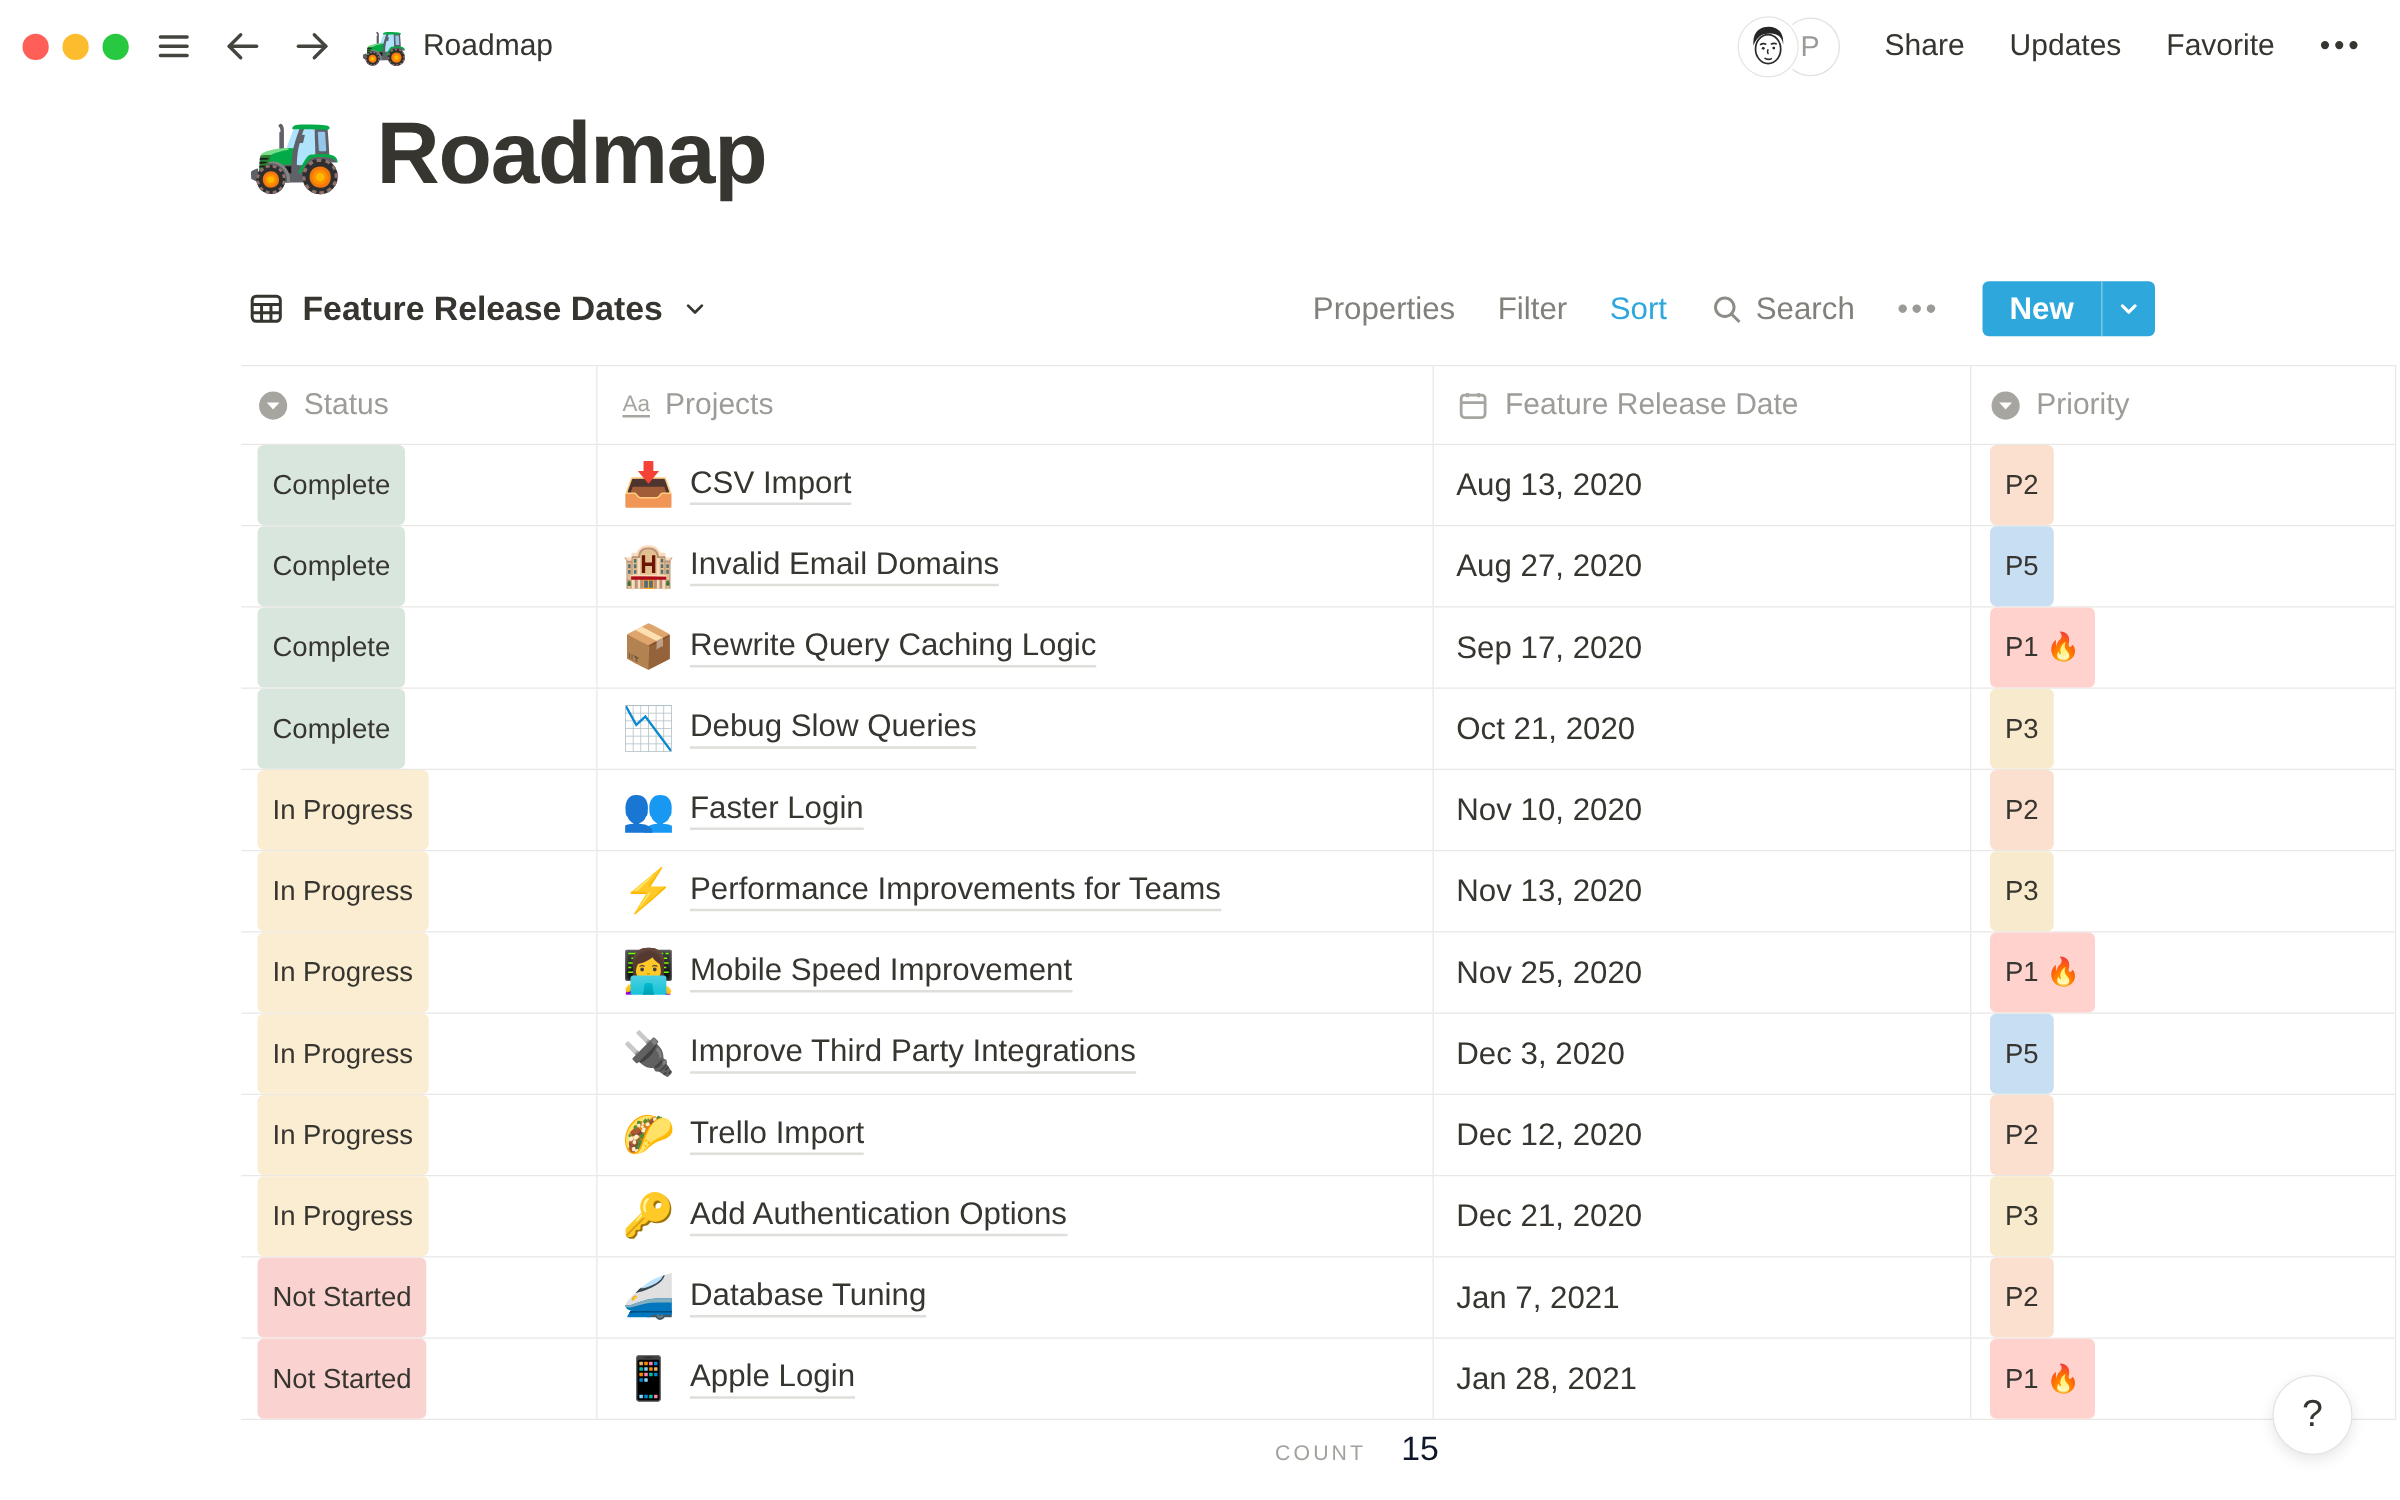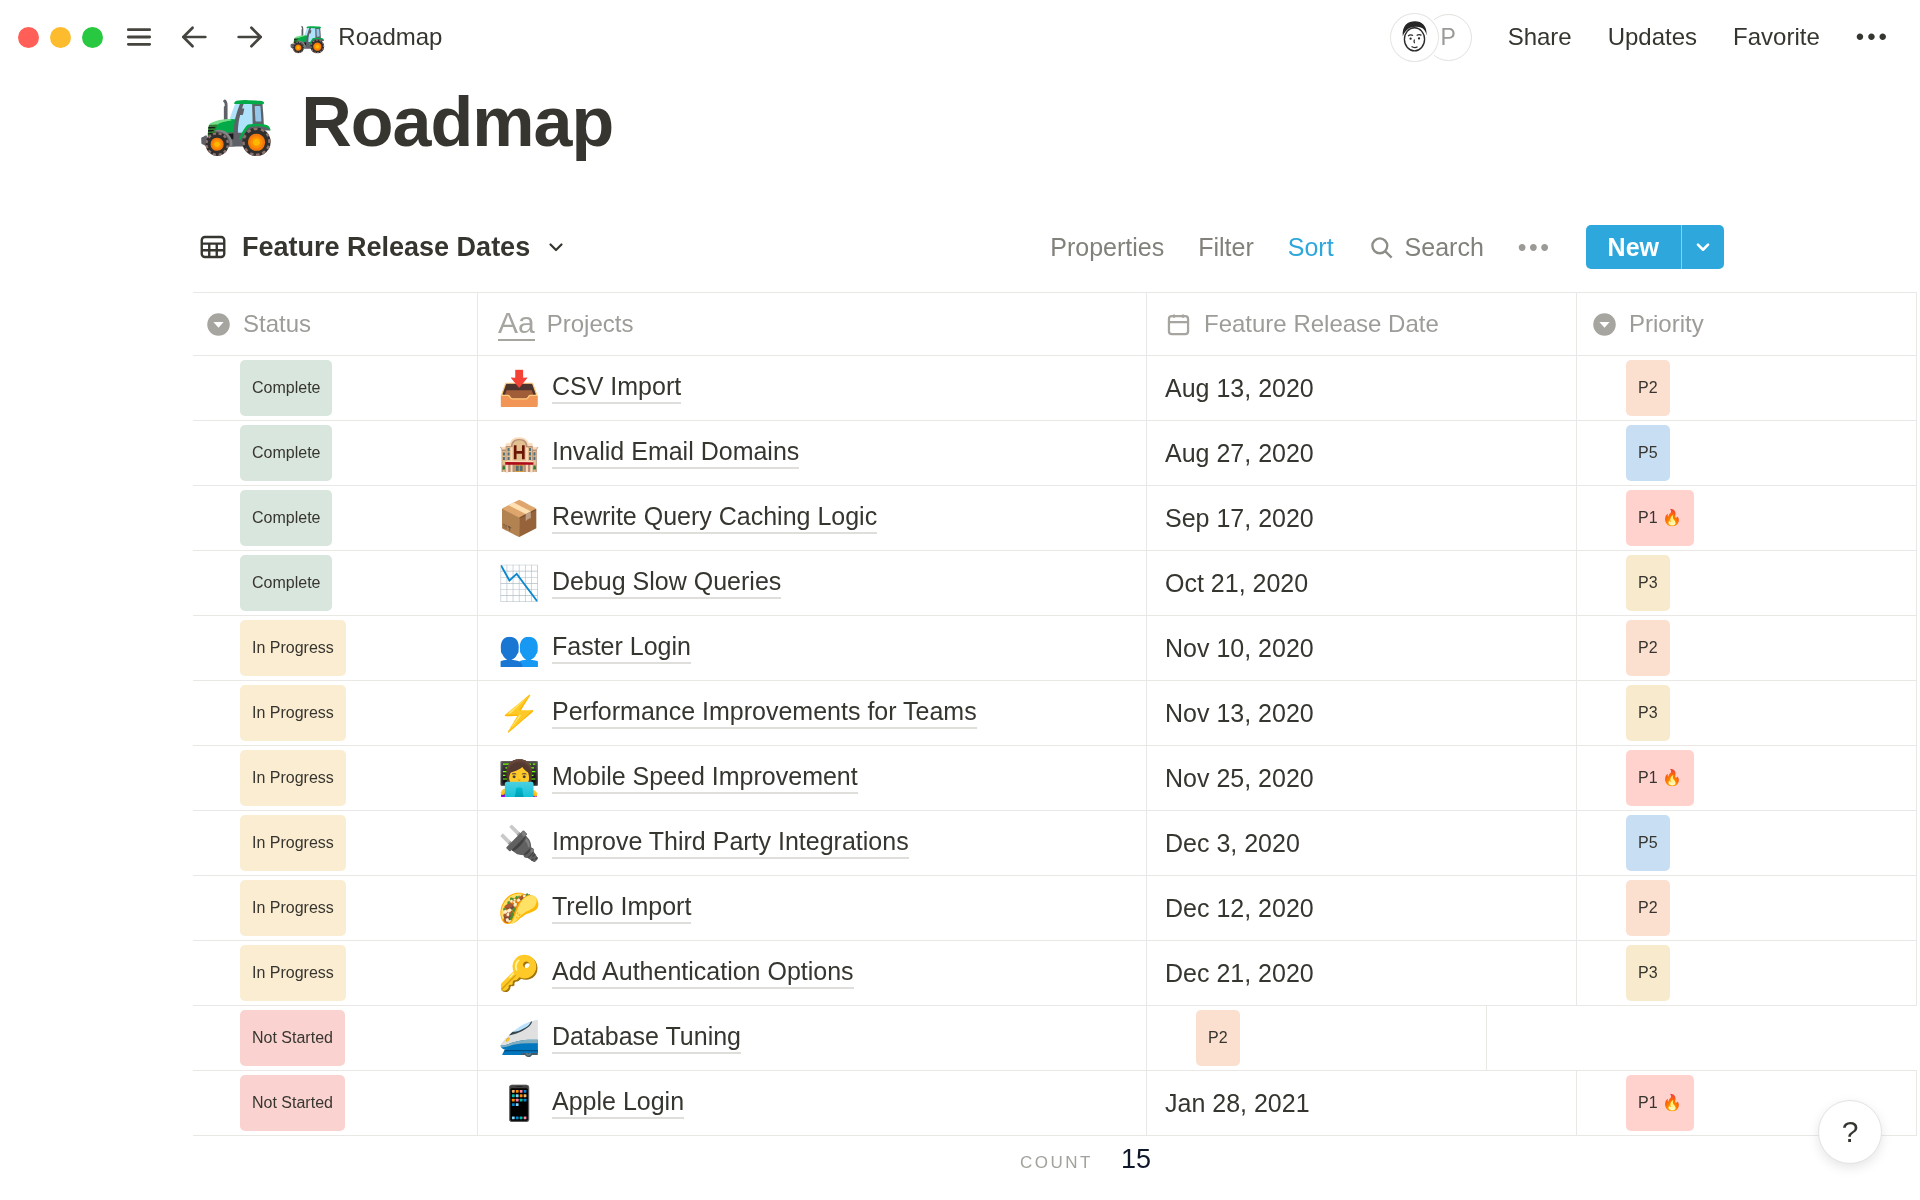--- a/index.html
+++ b/index.html
@@ -46,23 +46,23 @@
   .newbtn-chev { width:42px; display:flex; align-items:center; justify-content:center; }
   
   .table { position:absolute; left:193px; top:292px; width:1724px; }
   .thead { display:flex; height:64px; border-top:1px solid #E9E8E5; border-bottom:1px solid #E9E8E5; box-sizing:border-box; }
   .th, .td { box-sizing:border-box; border-right:1px solid #E9E8E5; display:flex; align-items:center; }
   .c0 { width:285px; padding-left:13px; }
   .c1 { width:669px; padding-left:20px; }
   .c2 { width:430px; padding-left:18px; }
   .c3 { width:340px; padding-left:15px;text-align:right; }
   .th { gap:12px; color:#9E9C98; font-size:24px; }
-  .aa { font-size:30px; font-weight:500; color:#A7A5A0; border-bottom:2.5px solid #A7A5A0; line-height:1.05; }
+  .aa { font-size:18px; font-weight:500; color:#A7A5A0; border-bottom:2.5px solid #A7A5A0; line-height:1.05; }
   .tr { display:flex; height:65px; border-bottom:1px solid #E9E8E5; box-sizing:border-box; }
-  .badge { font-size:16px; color:#37352F; padding:18px 12px; border-radius:5px; white-space:nowrap; line-height:1.25;margin-left:34px; }
+  .badge { font-size:22px; color:#37352F; padding:18px 12px; border-radius:5px; white-space:nowrap; line-height:1.25; }
   .project { display:flex; align-items:center; gap:14px; }
   .p-emoji { font-size:34px; width:40px; text-align:center; line-height:1; }
   .p-name { font-size:25px; font-weight:500; color:#37352F; border-bottom:2px solid #DFDEDA; padding-bottom:1px; cursor:default; }
   .date { font-size:25px; color:#37352F; }
   
   .count-row { position:absolute; left:1020px; top:1144px; display:flex; align-items:baseline; gap:28px; cursor:default; }
   .count-label { font-size:17px; color:#A3A19C; letter-spacing:2.5px; font-weight:500; }
   .count-value { font-size:27px; color:#0f172a; }
   .help-btn { position:absolute; left:1818px; top:1100px; width:64px; height:64px; border-radius:50%;
     background:#fff; border:1px solid #E4E3E0; box-shadow:0 4px 12px rgba(0,0,0,0.1);
@@ -385,20 +385,23 @@
       <div class="tr">
         <div class="td c0">
           <span class="badge" style="background: rgb(250, 211, 209);">Not Started</span>
         </div>
         <div class="td c1">
           <span class="project">
             <span class="p-emoji">🚄</span>
             <span class="p-name">Database Tuning</span>
           </span>
         </div>
+        <div class="td c2">
+          <span class="date">Jan 7, 2021</span>
+        </div>
         <div class="td c3">
           <span class="badge" style="background: rgb(251, 223, 207);">P2</span>
         </div>
       </div>
       <div class="tr">
         <div class="td c0">
           <span class="badge" style="background: rgb(250, 211, 209);">Not Started</span>
         </div>
         <div class="td c1">
           <span class="project">

